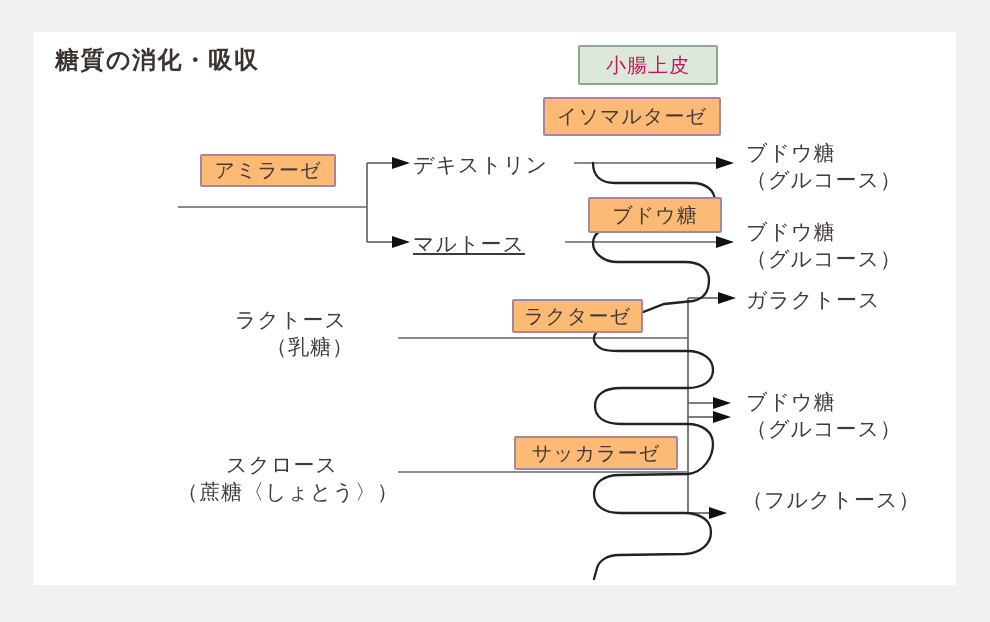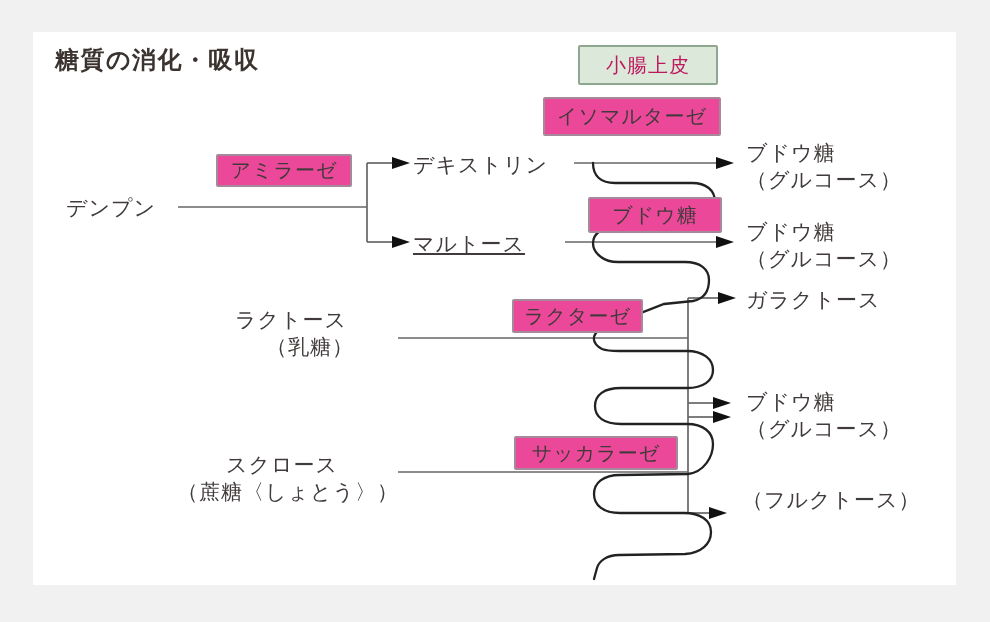--- a/index.html
+++ b/index.html
@@ -21,21 +21,21 @@
     font-size:24px;font-weight:bold;color:#3a3330;letter-spacing:1.5px;
   }
   .node{
     position:absolute;z-index:2;
     font-size:21px;color:#403a3a;letter-spacing:1px;white-space:nowrap;
   }
   .node .line2{display:block;line-height:27px;}
   .node .line1{display:block;line-height:27px;}
   .enzyme-box{
     position:absolute;z-index:2;
-    background:#ec4899;border:2px solid #a5899a;border-radius:2px;
+    background:#fdba74;border:2px solid #a5899a;border-radius:2px;
     display:flex;align-items:center;justify-content:center;
     font-size:20px;color:#403a3a;letter-spacing:1px;white-space:nowrap;
     box-sizing:border-box;
   }
   .epithelium-box{
     position:absolute;z-index:2;
     background:#dbe8da;border:2px solid #8fa78f;border-radius:2px;
     display:flex;align-items:center;justify-content:center;
     font-size:20px;color:#be185d;letter-spacing:1px;white-space:nowrap;
     box-sizing:border-box;
@@ -90,26 +90,25 @@
       C703,424 713,432 713,444 C713,457 704,472 688,474 L620,475
       C603,475 594,483 594,494 C594,505 603,513 620,513 L684,513
       C700,513 711,520 711,532 C711,544 701,553 685,554 L619,555
       C607,555 599,561 597,568 L594,579"></path>
   </svg>
 
   <div class="title">糖質の消化・吸収</div>
 
   <div class="epithelium-box" style="left:578px;top:45px;width:140px;height:40px;">小腸上皮</div>
   <div class="enzyme-box" style="left:543px;top:97px;width:178px;height:39px;">イソマルターゼ</div>
-  <div class="enzyme-box" style="left:200px;top:154px;width:136px;height:33px;margin-left:16px;">アミラーゼ</div>
+  <div class="enzyme-box" style="left:200px;top:154px;width:136px;height:33px;">アミラーゼ</div>
   <div class="enzyme-box" style="left:588px;top:197px;width:134px;height:36px;">ブドウ糖</div>
   <div class="enzyme-box" style="left:512px;top:299px;width:131px;height:34px;">ラクターゼ</div>
   <div class="enzyme-box" style="left:514px;top:436px;width:164px;height:34px;">サッカラーゼ</div>
 
-  <div class="node" style="left:66px;top:194px;">デンプン</div>
   <div class="node" style="left:413px;top:151px;">デキストリン</div>
   <div class="node" style="left:413px;top:230px;text-decoration:underline;">マルトース</div>
   <div class="node" style="left:235px;top:306px;">
     <span class="line1">ラクトース</span>
     <span class="line2" style="padding-left:31px;">（乳糖）</span>
   </div>
   <div class="node" style="left:226px;top:451px;">
     <span class="line1">スクロース</span>
     <span class="line2" style="margin-left:-49px;">（蔗糖〈しょとう〉）</span>
   </div>

